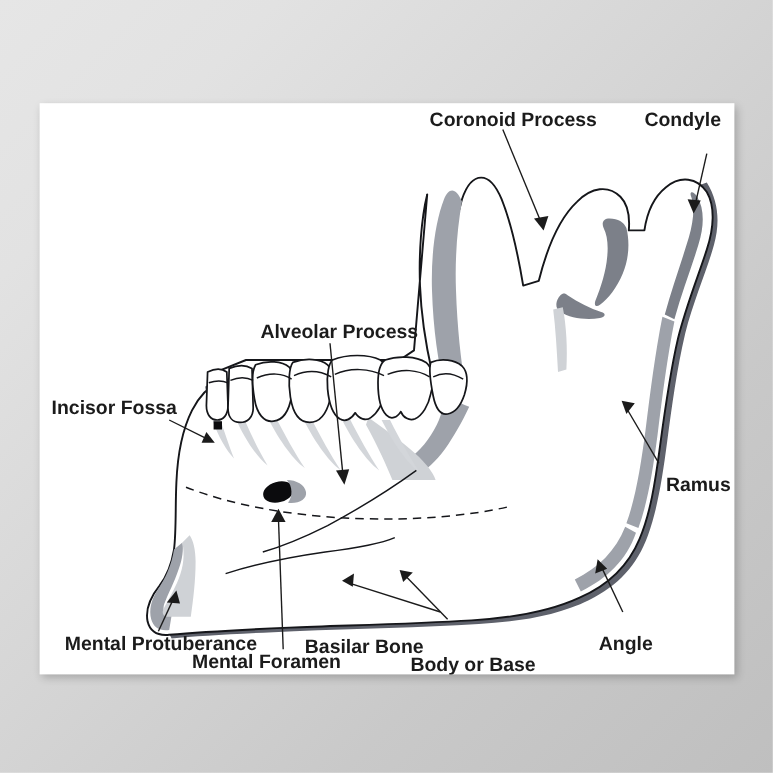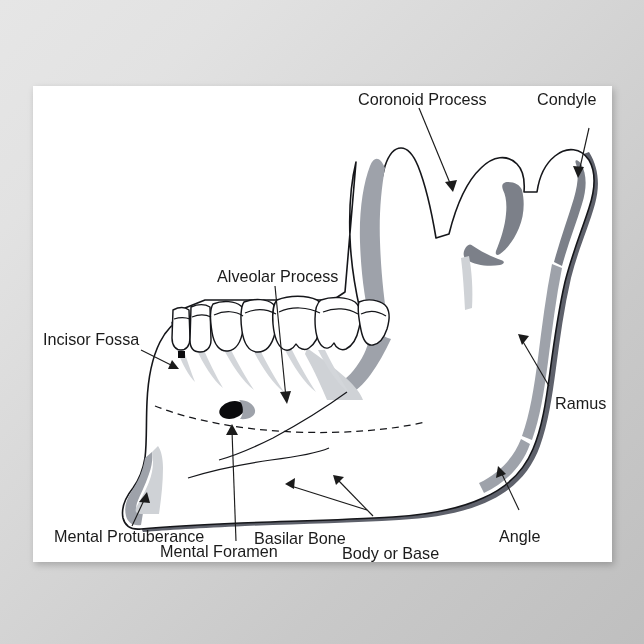--- a/index.html
+++ b/index.html
@@ -10,20 +10,21 @@
     overflow: hidden;
   }
   body {
     font-family: "Liberation Sans", sans-serif;
     background: linear-gradient(135deg, #e6e6e6 0%, #e2e2e2 18%, #d6d6d6 45%, #c9c9c9 72%, #bfbfbf 100%);
   }
   #stage {
     position: relative;
     width: 644px;
     height: 644px;
+    font-weight: bold;
   }
   #poster {
     position: absolute;
     left: 33px;
     top: 86px;
     width: 579px;
     height: 476px;
     background: #ffffff;
     box-shadow: 2px 3px 7px rgba(0,0,0,0.22);
   }

